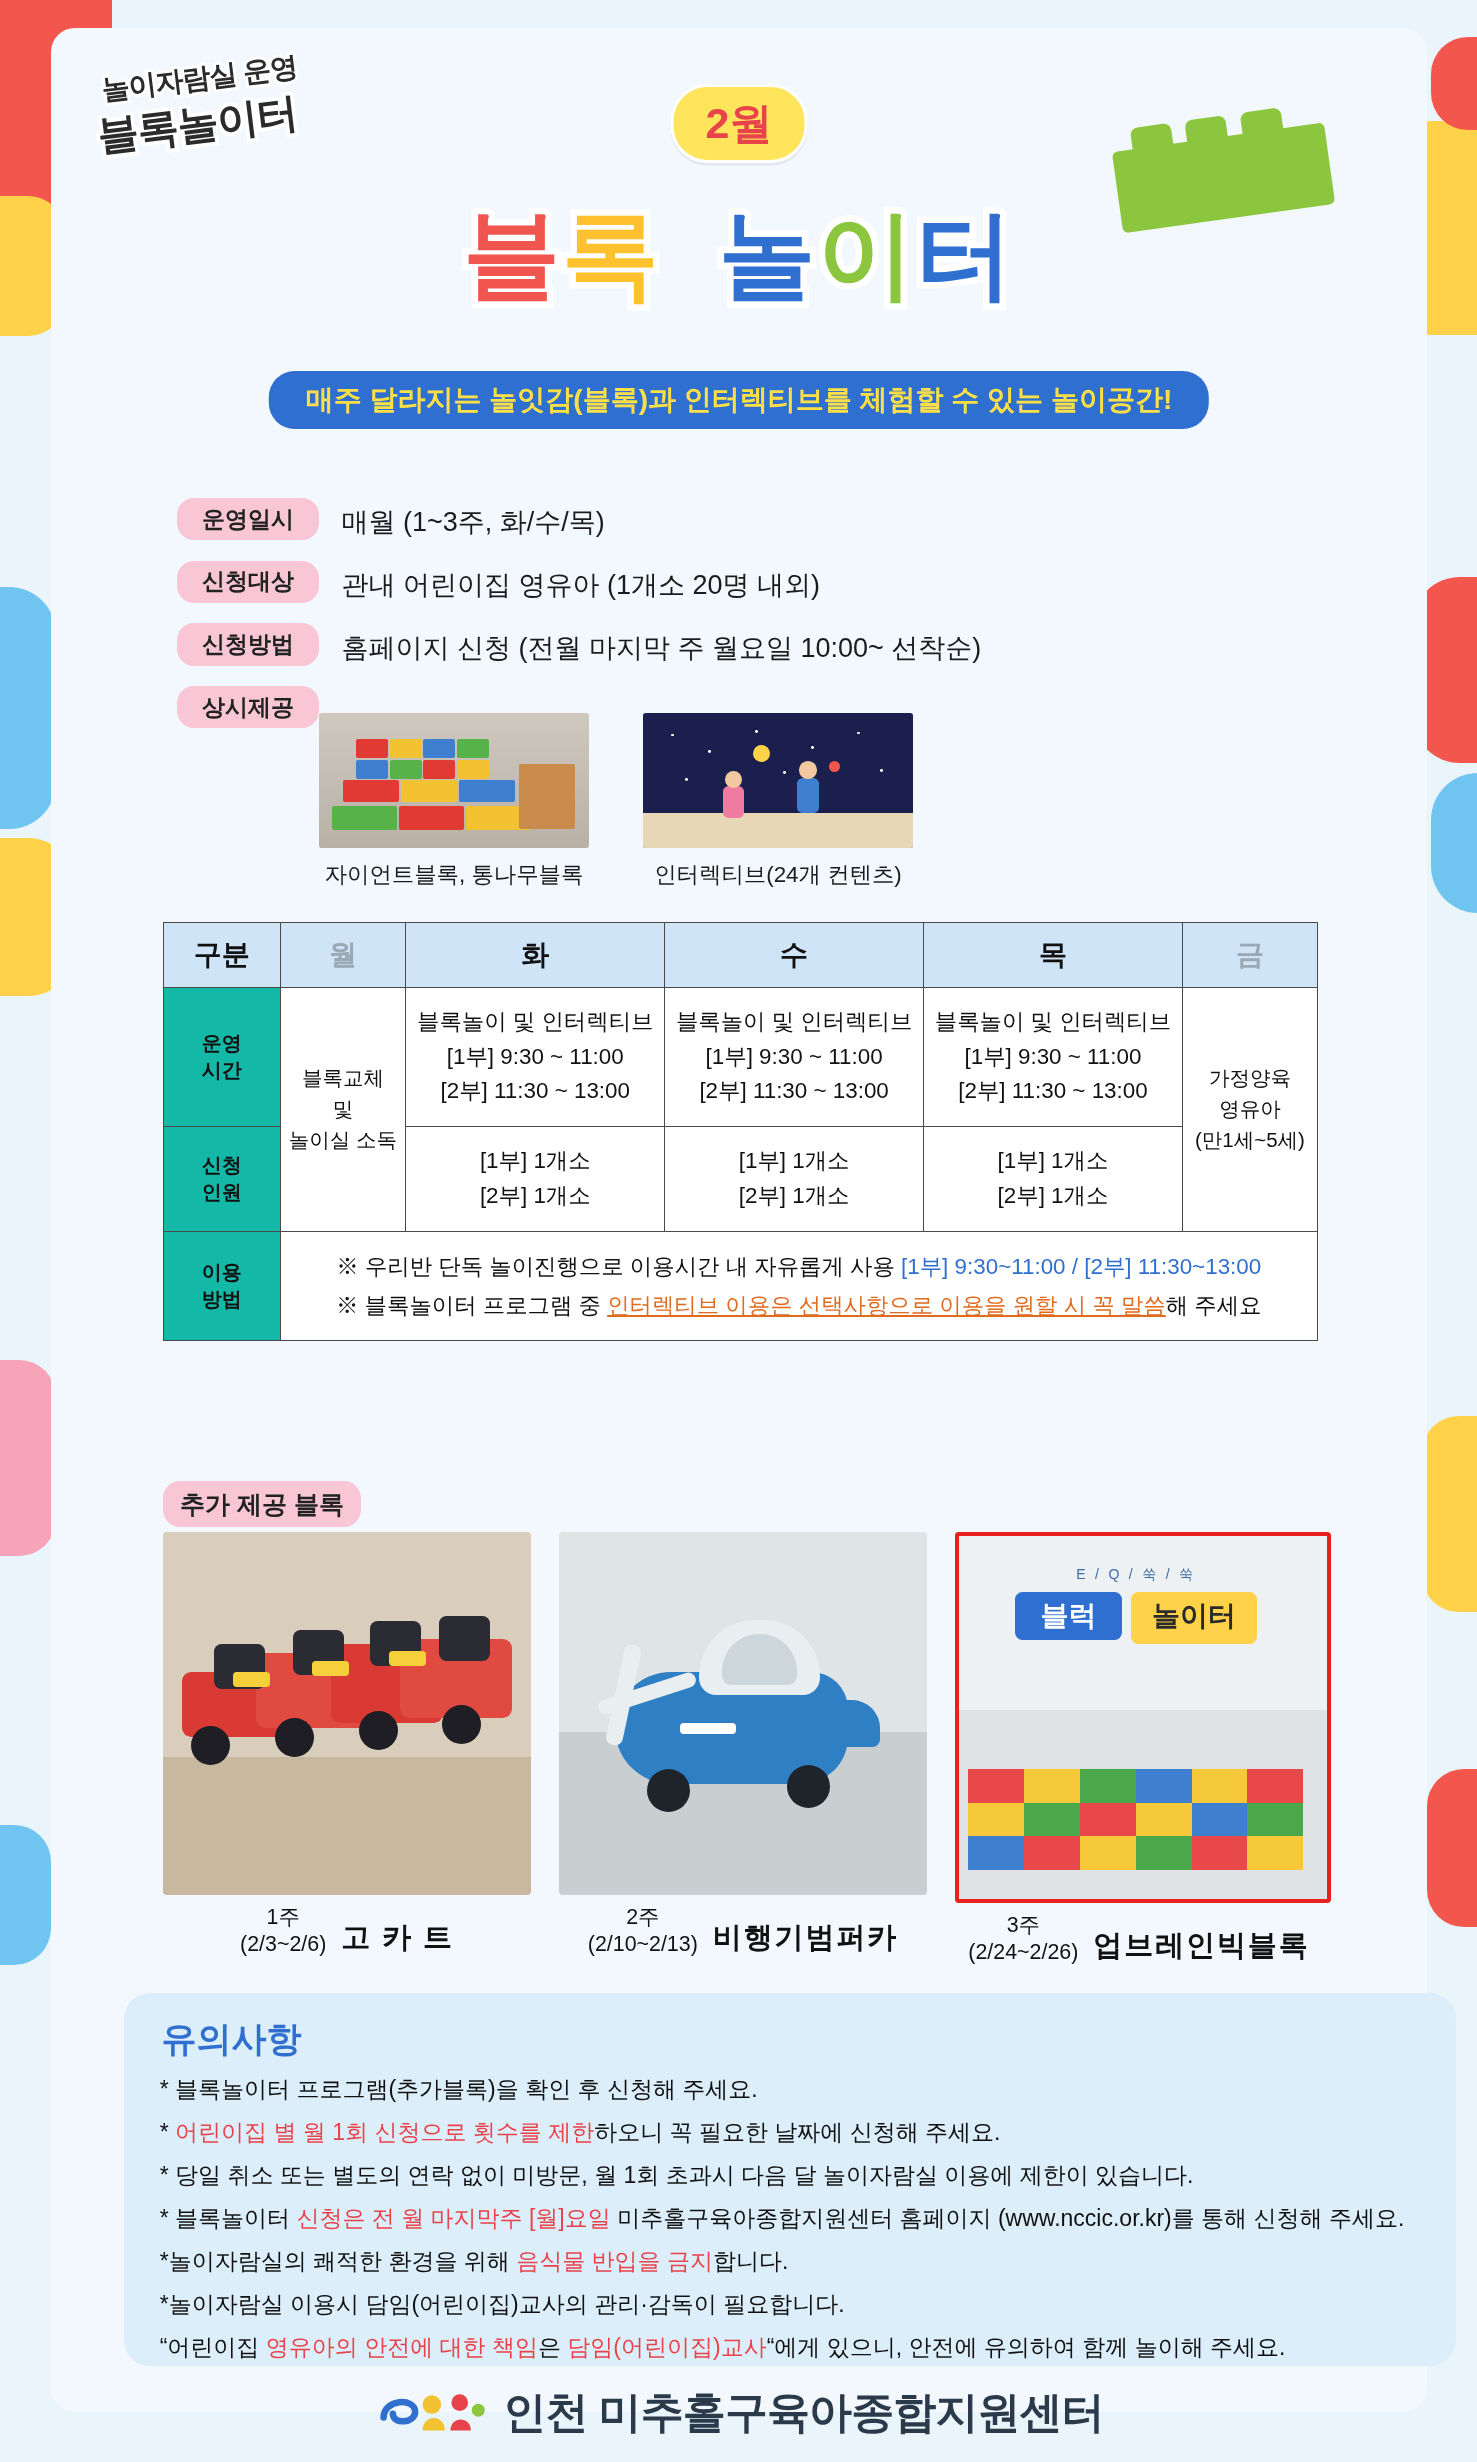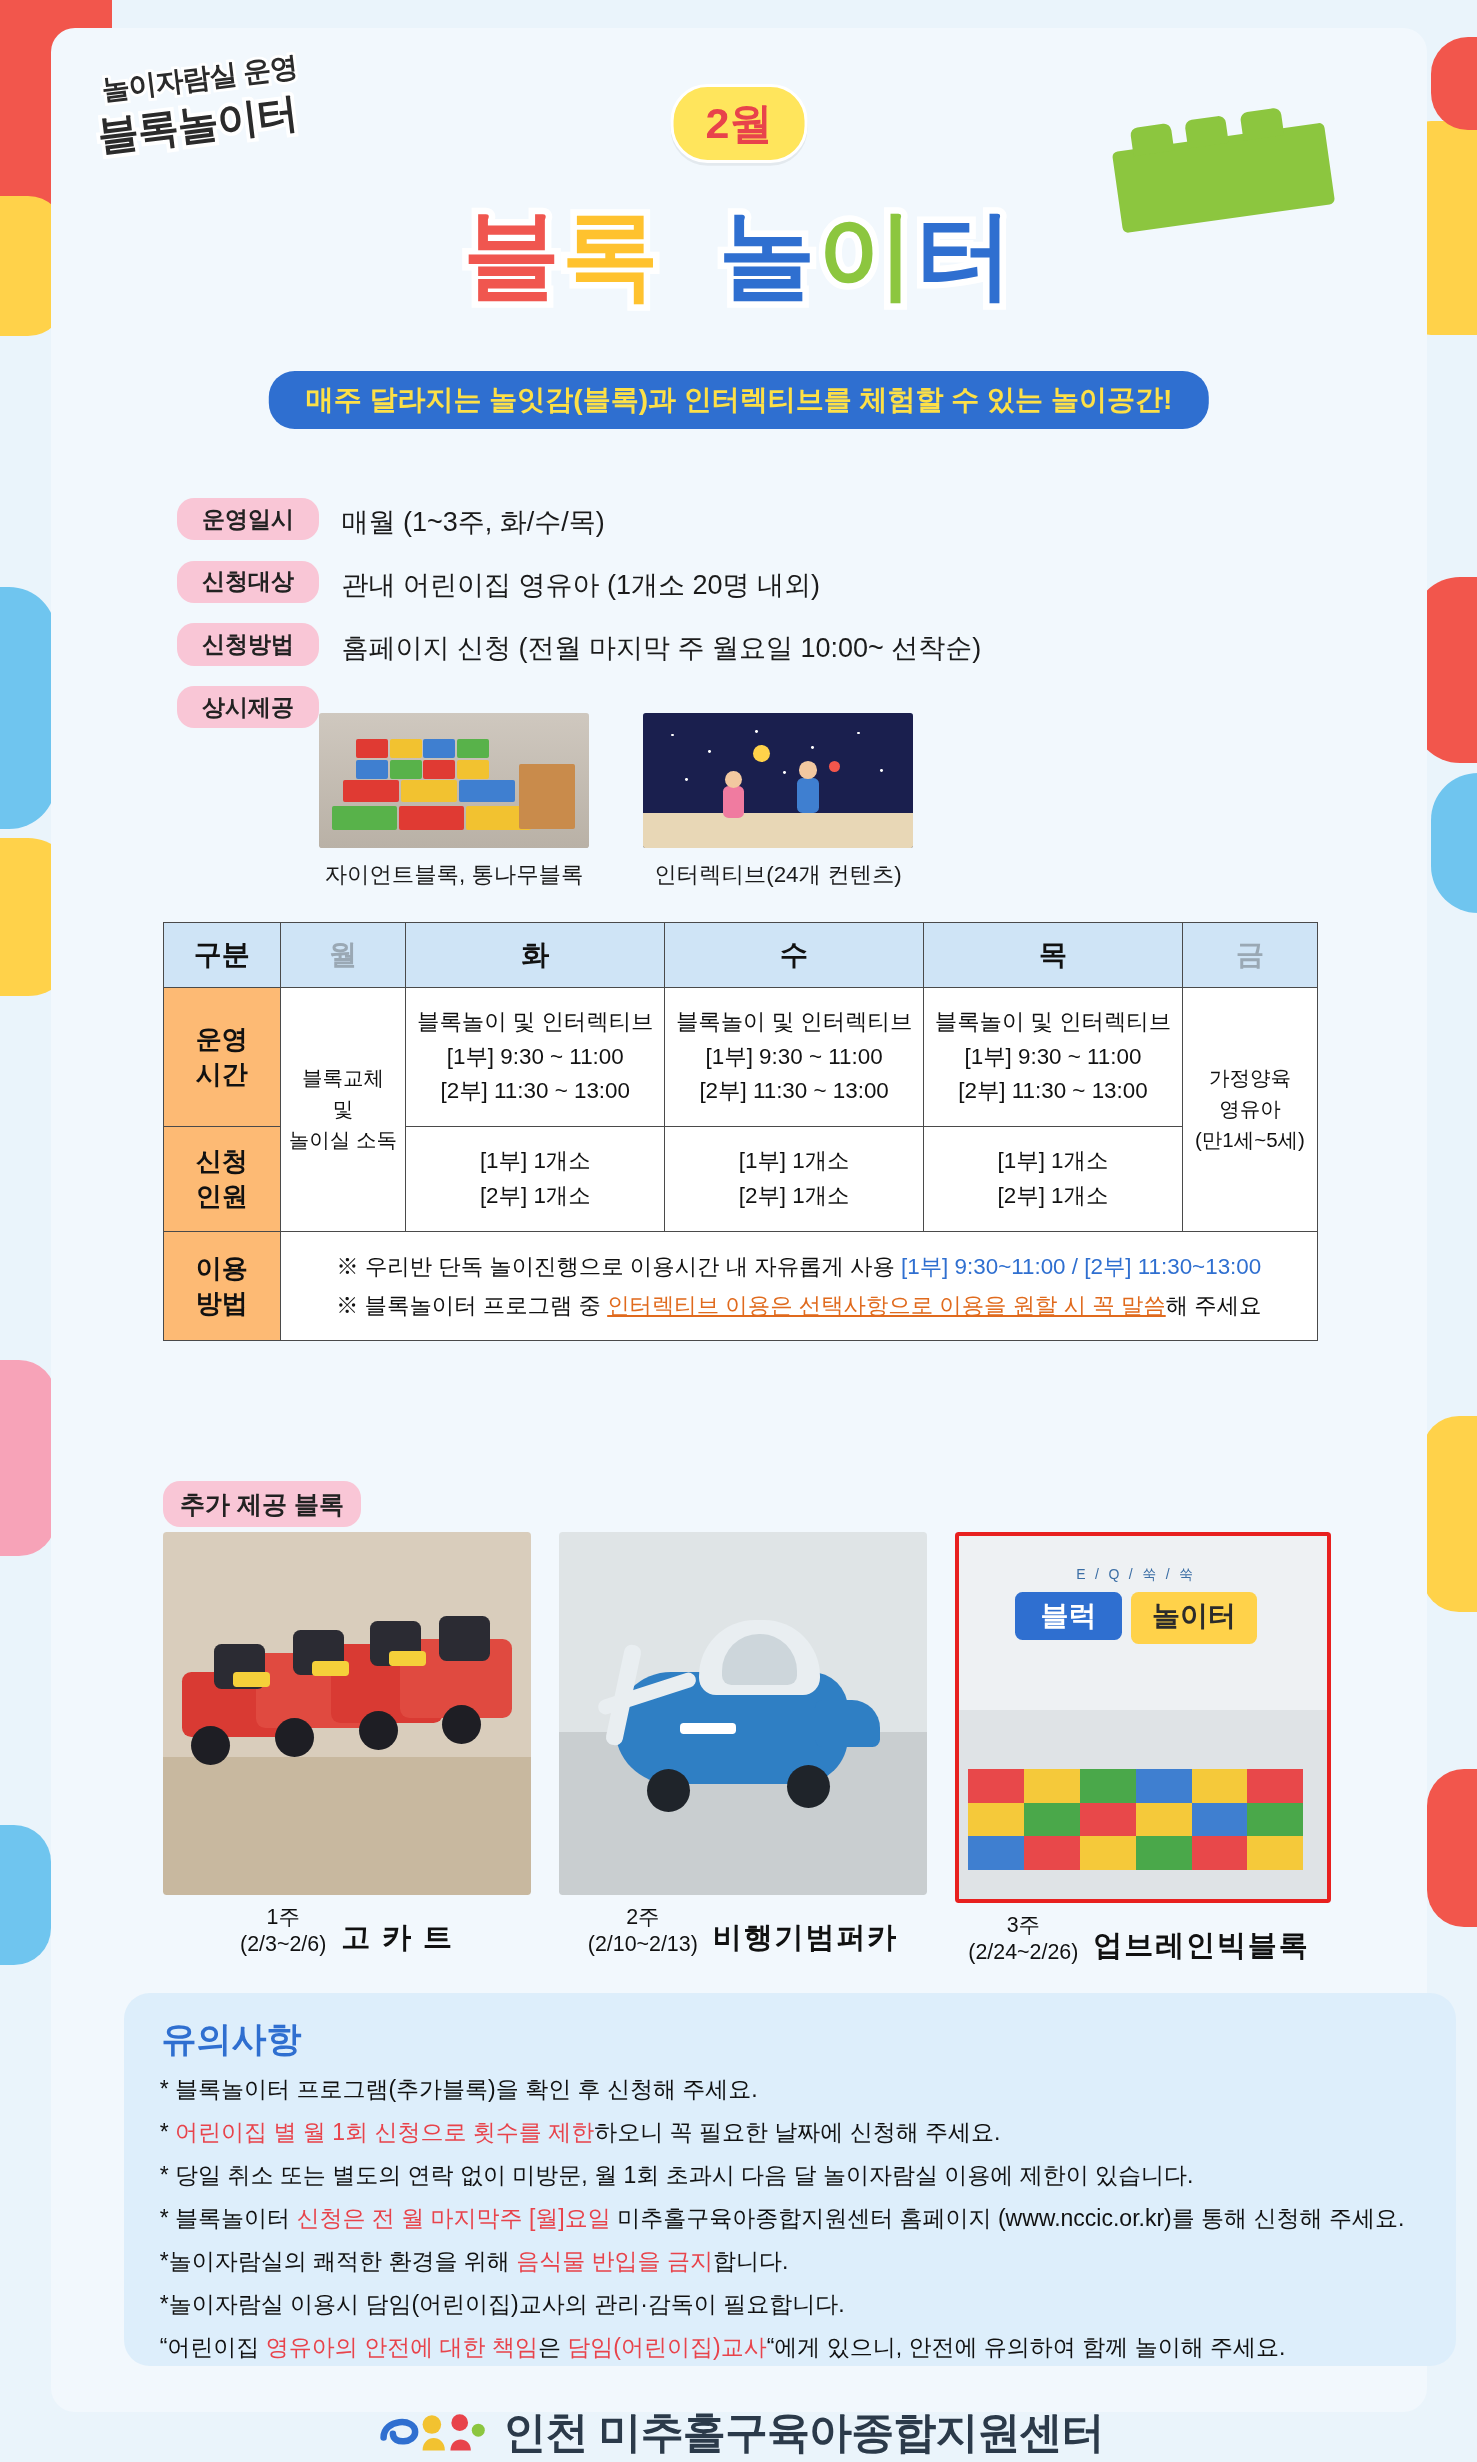--- a/index.html
+++ b/index.html
@@ -106,21 +106,21 @@
   
   table.sched{
     position:absolute;left:112px;top:894px;width:1155px;
     border-collapse:collapse;background:#ffffff;
   }
   table.sched th, table.sched td{
     border:1.9px solid #4a4a4a;text-align:center;color:#111;
   }
   table.sched thead th{background:#cfe4f6;font-size:28px;font-weight:bold;padding:13px 0;}
   table.sched thead th.dim{color:#9aa8b4;}
-  .rowlabel{background:#fdba74;font-size:26px;font-weight:bold;width:110px;line-height:1.35;}
+  .rowlabel{background:#14b8a6;font-size:20px;font-weight:bold;width:110px;line-height:1.35;}
   .cell{font-size:22.4px;line-height:1.55;padding:17px 0;}
   .muted{color:#8d99a4;font-size:20.5px;line-height:1.5;}
   .usage{font-size:22.4px;text-align:left;padding:15px 18.6px;line-height:1.75;}
   .usage .blue{color:#2f6fd0;}
   .usage .ul{color:#e06a1d;text-decoration:underline;}
 
   .sec-tag{
     position:absolute;left:112px;top:1453px;
     background:#f9c6d6;border-radius:17px;
     font-size:25px;font-weight:bold;color:#222;padding:6.5px 17px;
@@ -149,21 +149,21 @@
     background:#ddeefb;border-radius:26px;padding:17px 32px 0 32px;box-sizing:border-box;
   }
   .notice h3{
     margin:5.6px 0 11.2px 5.6px;font-size:35px;color:#2f6fd0;font-weight:bold;
   }
   .notice p{margin:0 0 12px 3.7px;font-size:23px;color:#111;line-height:1.35;}
   .red{color:#e8434b;}
   .quote{font-size:23px;}
 
   .footer{
-    position:absolute;left:0;right:0;top:2356px;text-align:center;margin-top:20px;
+    position:absolute;left:0;right:0;top:2356px;text-align:center;
   }
   .footer .logo{display:inline-block;vertical-align:middle;margin-right:13px;}
   .footer .fname{
     display:inline-block;vertical-align:middle;
     font-size:43px;font-weight:bold;color:#2b3a4a;letter-spacing:-0.9px;
   }
 </style>
 </head>
 <body>
 

